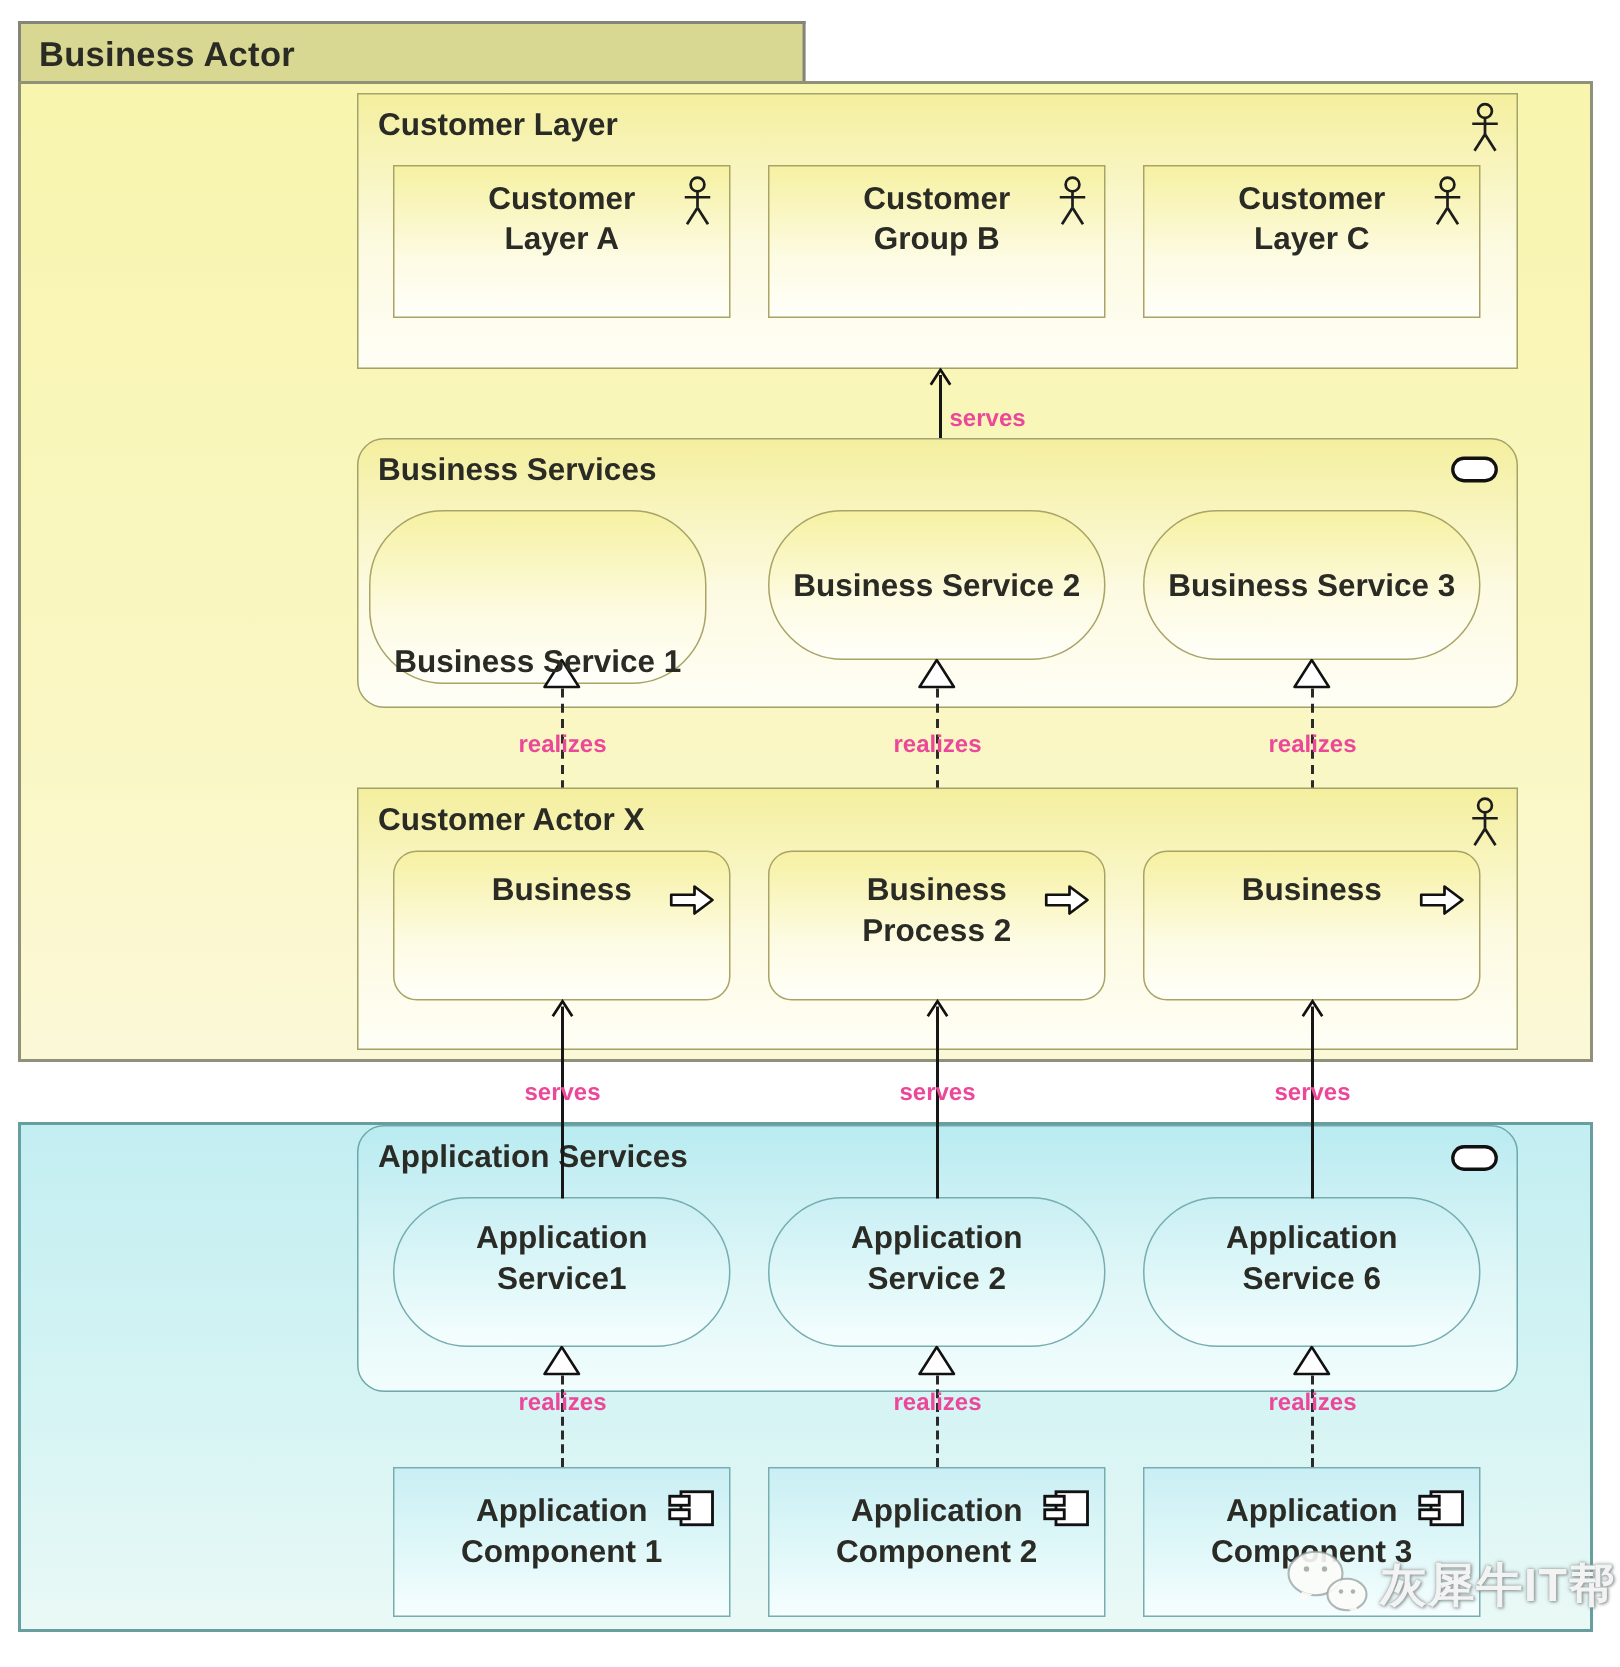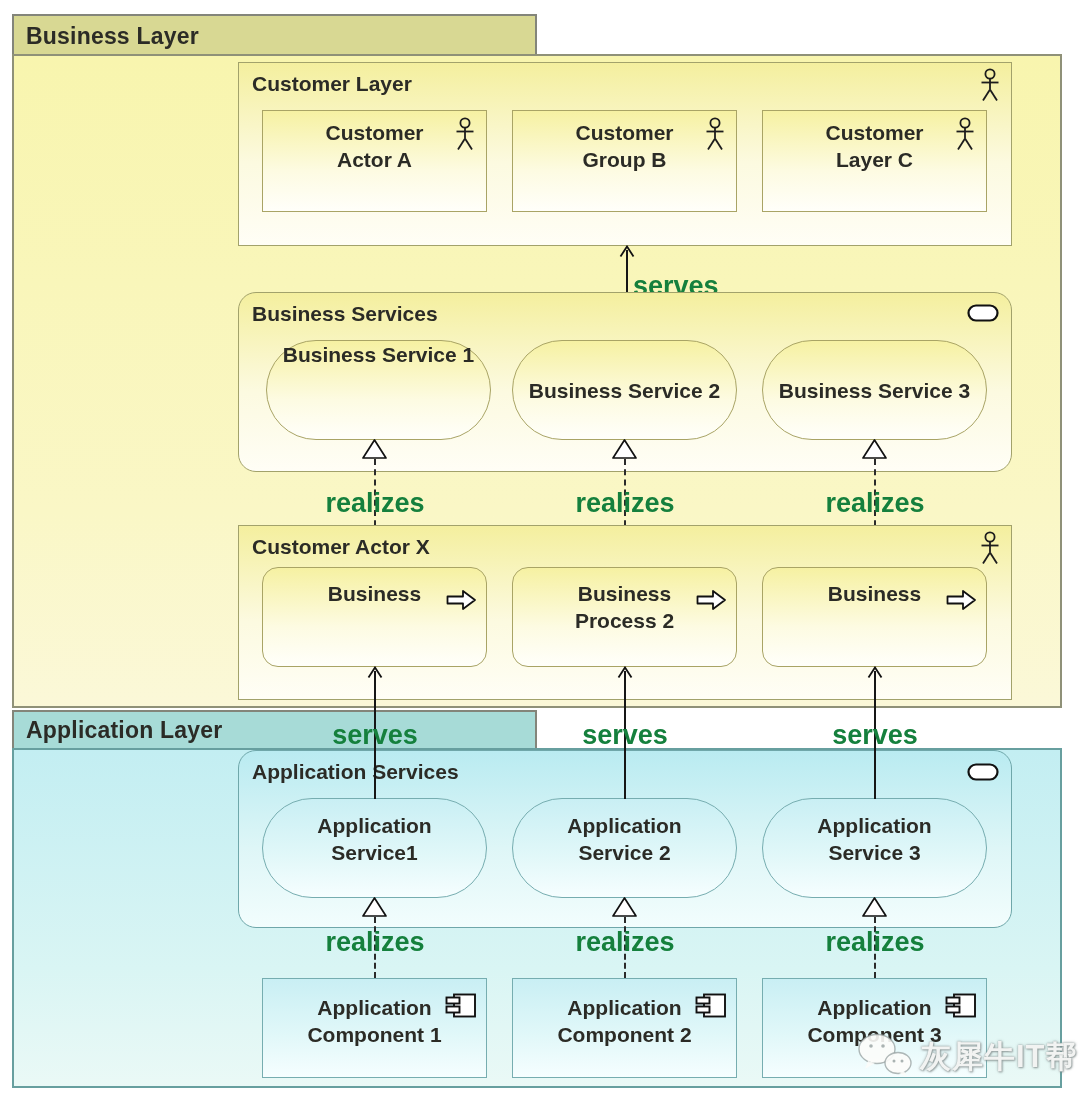--- a/index.html
+++ b/index.html
@@ -27,40 +27,40 @@
   .el{border:1.5px solid #a9a465;text-align:center;font-size:21px;font-weight:600;line-height:27px;}
   .el-biz{background:linear-gradient(180deg,#f6f1a2 0%,#fdfbe2 60%,#fffffa 100%);}
   .el-app{border-color:#76adb0;background:linear-gradient(180deg,#c9eff4 0%,#e2f8f9 60%,#f6feff 100%);}
   .stadium{border-radius:50px;}
   .rounded{border-radius:16px;}
   .el .txt{position:relative;z-index:2;}
 
   
   .vline{width:0;border-left:2px solid #161616;}
   .dline{width:0;border-left:2px dashed #2a2a2a;}
-  .rel-label{font-size:27px;font-weight:600;color:#15803d;}
+  .rel-label{font-size:16px;font-weight:600;color:#ec4899;}
   .rel-center{width:110px;text-align:center;}
   .tri,.ahead{line-height:0;}
 
   
   .corner-icon{position:absolute;z-index:3;line-height:0;}
 
   
   .wm{display:flex;align-items:flex-end;gap:6px;z-index:9;}
   .wm-text{font-size:31px;font-weight:600;color:rgba(250,250,248,.92);
            text-shadow:0 0 1px #9aa7a6,0 0 3px rgba(140,150,150,.8),1px 1px 2px rgba(120,130,130,.7);
            letter-spacing:1px;white-space:nowrap;}
 </style>
 </head>
 <body>
 
 <div class="canvas">
 
   <div class="abs tab tab-biz" style="left:12px;top:14px;width:525px;height:42px;">
-    <span>Business Layer</span>
+    <span>Business Actor</span>
   </div>
   <div class="abs body-biz" style="left:12px;top:54px;width:1050px;height:654px;"></div>
 
   <div class="abs gbox" style="left:238px;top:62px;width:774px;height:184px;">
     <span class="gtitle">Customer Layer</span>
     <span class="corner-icon" style="right:10px;top:5px;">
   <svg width="22" height="35" viewBox="0 0 22 35">
     <circle cx="11" cy="6" r="4.6" fill="none" stroke="#1c1c1c" stroke-width="1.8"></circle>
     <line x1="11" y1="10.6" x2="11" y2="21.5" stroke="#1c1c1c" stroke-width="1.8"></line>
     <line x1="2.5" y1="14.5" x2="19.5" y2="14.5" stroke="#1c1c1c" stroke-width="1.8"></line>
@@ -73,21 +73,21 @@
     <span class="corner-icon" style="right:10px;top:6px;">
   <svg width="22" height="35" viewBox="0 0 22 35">
     <circle cx="11" cy="6" r="4.6" fill="none" stroke="#1c1c1c" stroke-width="1.8"></circle>
     <line x1="11" y1="10.6" x2="11" y2="21.5" stroke="#1c1c1c" stroke-width="1.8"></line>
     <line x1="2.5" y1="14.5" x2="19.5" y2="14.5" stroke="#1c1c1c" stroke-width="1.8"></line>
     <line x1="11" y1="21.5" x2="4" y2="32.5" stroke="#1c1c1c" stroke-width="1.8"></line>
     <line x1="11" y1="21.5" x2="18" y2="32.5" stroke="#1c1c1c" stroke-width="1.8"></line>
   </svg>
 </span>
     <div class="txt">Customer</div>
-    <div class="txt">Actor A</div>
+    <div class="txt">Layer A</div>
   </div>
   <div class="abs el el-biz" style="left:512px;top:110px;width:225px;height:102px;padding-top:8px;">
     <span class="corner-icon" style="right:10px;top:6px;">
   <svg width="22" height="35" viewBox="0 0 22 35">
     <circle cx="11" cy="6" r="4.6" fill="none" stroke="#1c1c1c" stroke-width="1.8"></circle>
     <line x1="11" y1="10.6" x2="11" y2="21.5" stroke="#1c1c1c" stroke-width="1.8"></line>
     <line x1="2.5" y1="14.5" x2="19.5" y2="14.5" stroke="#1c1c1c" stroke-width="1.8"></line>
     <line x1="11" y1="21.5" x2="4" y2="32.5" stroke="#1c1c1c" stroke-width="1.8"></line>
     <line x1="11" y1="21.5" x2="18" y2="32.5" stroke="#1c1c1c" stroke-width="1.8"></line>
   </svg>
@@ -118,21 +118,21 @@
   <span class="abs rel-label" style="left:633px;top:271px;">serves</span>
 
   <div class="abs gbox gbox-round" style="left:238px;top:292px;width:774px;height:180px;">
     <span class="gtitle">Business Services</span>
     <span class="corner-icon" style="right:12px;top:11px;">
   <svg width="32" height="18" viewBox="0 0 32 18">
     <rect x="1.5" y="1.5" width="29" height="15" rx="7.5" fill="#ffffff" stroke="#111" stroke-width="2.2"></rect>
   </svg>
 </span>
   </div>
-  <div class="abs el el-biz stadium" style="left:266px;top:340px;width:225px;height:100px;display:flex;align-items:flex-start;justify-content:center;">
+  <div class="abs el el-biz stadium" style="left:246px;top:340px;width:225px;height:116px;display:flex;align-items:flex-end;justify-content:center;">
     <span class="txt">Business Service 1</span>
   </div>
   <div class="abs el el-biz stadium" style="left:512px;top:340px;width:225px;height:100px;display:flex;align-items:center;justify-content:center;">
     <span class="txt">Business Service 2</span>
   </div>
   <div class="abs el el-biz stadium" style="left:762px;top:340px;width:225px;height:100px;display:flex;align-items:center;justify-content:center;">
     <span class="txt">Business Service 3</span>
   </div>
 
   <div class="abs dline" style="left:374px;top:459px;height:108px;"></div>
@@ -188,44 +188,41 @@
   </div>
   <div class="abs el el-biz rounded" style="left:762px;top:567px;width:225px;height:100px;padding-top:12px;">
     <span class="corner-icon" style="right:9px;top:21px;">
   <svg width="31" height="22" viewBox="0 0 31 22">
     <polygon points="1.5,7.5 17,7.5 17,2 29,11 17,20 17,14.5 1.5,14.5" fill="#ffffff" stroke="#111" stroke-width="1.8" stroke-linejoin="round"></polygon>
   </svg>
 </span>
     <div class="txt">Business</div>
   </div>
 
-  <div class="abs tab tab-app" style="left:12px;top:710px;width:525px;height:38px;">
-    <span>Application Layer</span>
-  </div>
   <div class="abs body-app" style="left:12px;top:748px;width:1050px;height:340px;"></div>
 
   <div class="abs gbox gbox-app gbox-round" style="left:238px;top:750px;width:774px;height:178px;">
     <span class="gtitle">Application Services</span>
     <span class="corner-icon" style="right:12px;top:12px;">
   <svg width="32" height="18" viewBox="0 0 32 18">
     <rect x="1.5" y="1.5" width="29" height="15" rx="7.5" fill="#ffffff" stroke="#111" stroke-width="2.2"></rect>
   </svg>
 </span>
   </div>
   <div class="abs el el-app stadium" style="left:262px;top:798px;width:225px;height:100px;padding-top:13px;">
     <div class="txt">Application</div>
     <div class="txt">Service1</div>
   </div>
   <div class="abs el el-app stadium" style="left:512px;top:798px;width:225px;height:100px;padding-top:13px;">
     <div class="txt">Application</div>
     <div class="txt">Service 2</div>
   </div>
   <div class="abs el el-app stadium" style="left:762px;top:798px;width:225px;height:100px;padding-top:13px;">
     <div class="txt">Application</div>
-    <div class="txt">Service 3</div>
+    <div class="txt">Service 6</div>
   </div>
 
   <div class="abs vline" style="left:374px;top:671px;height:128px;z-index:4;"></div>
   <div class="abs vline" style="left:624px;top:671px;height:128px;z-index:4;"></div>
   <div class="abs vline" style="left:874px;top:671px;height:128px;z-index:4;"></div>
   <span class="abs ahead" style="left:367px;top:666px;z-index:4;">
   <svg width="16" height="13" viewBox="0 0 16 13">
     <polyline points="1.5,11.5 8,1.5 14.5,11.5" fill="none" stroke="#111" stroke-width="1.8"></polyline>
   </svg>
 </span>

